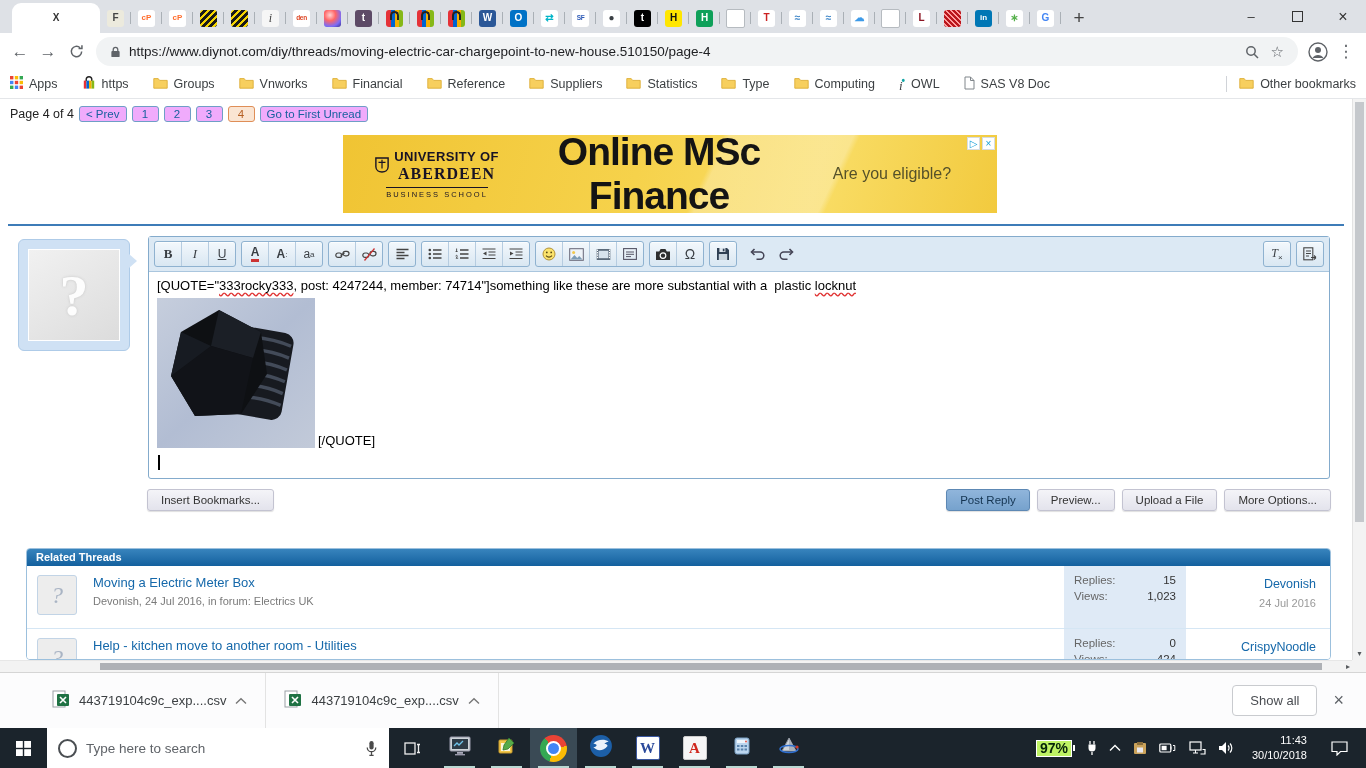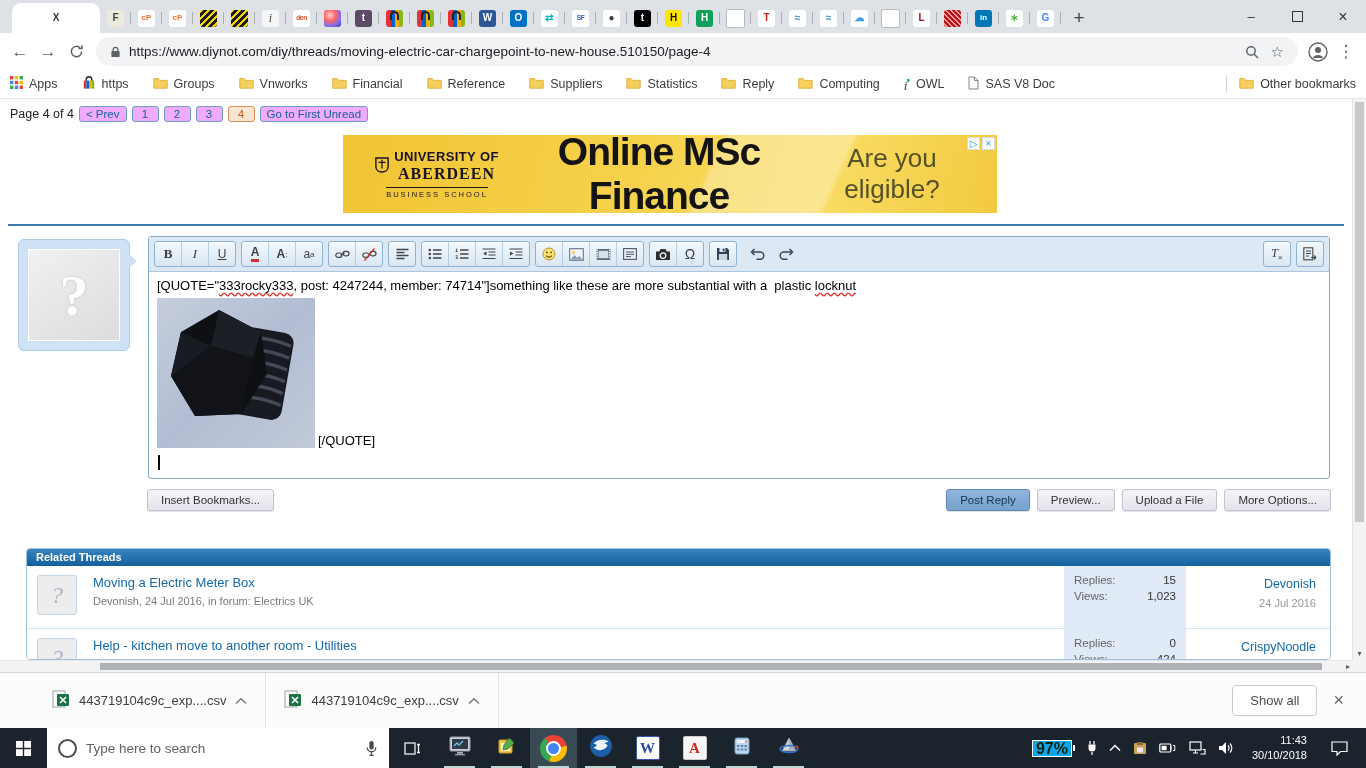--- a/index.html
+++ b/index.html
@@ -53,21 +53,21 @@
   .ad{position:absolute;left:343px;top:36px;width:654px;height:78px;display:flex;align-items:center;padding:0 10px;box-sizing:border-box;
     background:linear-gradient(105deg,#f0c433,#f6d24b 45%,#f9dd66 72%,#f2ca3e),#f5cf45}
   .ad::before{content:'';position:absolute;inset:0;
     background:linear-gradient(115deg,transparent 55%,rgba(255,255,255,.28) 56% 74%,transparent 75%)}
   .ad-logo{width:168px;text-align:center;color:#181325;position:relative;z-index:1}
   .abl-row{display:flex;align-items:center;justify-content:center;gap:5px}
   .abl1{font-size:13px;font-weight:bold;letter-spacing:.4px}
   .abl2{font-size:16px;font-weight:bold;font-family:"Liberation Serif",serif;letter-spacing:1px;line-height:1}
   .abl3{font-size:7.5px;letter-spacing:2px;border-top:1px solid #181325;margin-top:3px;padding-top:2px;display:inline-block}
   .ad-head{flex:1;text-align:center;font-size:39px;font-weight:600;color:#141414;letter-spacing:-1px;position:relative;z-index:1}
-  .ad-tag{width:190px;font-size:26px;color:#55512a;text-align:center;position:relative;z-index:1}
+  .ad-tag{width:190px;font-size:16px;color:#55512a;text-align:center;position:relative;z-index:1}
   .ad-badges{position:absolute;top:2px;right:2px;display:flex;gap:2px;z-index:2}
   .ad-badge{width:13px;height:13px;background:#fff;color:#19a0d8;font-size:10px;display:flex;align-items:center;justify-content:center;border:1px solid #d6dde2;box-sizing:border-box}
   .divider{position:absolute;left:8px;top:125px;width:1336px;height:2px;background:#3e7cb8}
   
   .ed-avatar{position:absolute;left:18px;top:140px;width:112px;height:112px;background:#cfe1f4;border:1px solid #aecbe8;border-radius:6px;
     display:flex;align-items:center;justify-content:center;box-sizing:border-box}
   .ed-avatar::after{content:'';position:absolute;right:-8px;top:14px;border-top:7px solid transparent;border-bottom:7px solid transparent;border-left:8px solid #cfe1f4}
   .ed-avatar-inner{width:90px;height:90px;background:linear-gradient(145deg,#f1f1f1,#dcdcdc);border:1px solid #fff;
     display:flex;align-items:center;justify-content:center}
   .ed-avatar-inner span{font-family:"Liberation Serif",serif;font-size:58px;font-weight:bold;color:#fdfdfd;text-shadow:0 0 3px #c6c6c6}
@@ -136,21 +136,21 @@
   .tb-search{width:342px;background:#fff;display:flex;align-items:center;gap:9px;padding:0 11px;box-sizing:border-box}
   .cort{width:15px;height:15px;border:2px solid #4a4e52;border-radius:50%;flex:none}
   .tb-search-text{font-size:13.5px;color:#5f6368;white-space:nowrap}
   .tb-mic{margin-left:auto;display:flex}
   .tb-slot{width:47px;display:flex;align-items:center;justify-content:center;position:relative}
   .tb-slot.open::after{content:'';position:absolute;bottom:0;left:8px;right:8px;height:2px;background:#b9d8d2}
   .tb-slot.active{background:#3a4a55}
   #tb-apps{display:flex}
   .tb-tray{margin-left:auto;display:flex;align-items:center;gap:12px;padding-right:4px}
   .batt{display:flex;align-items:center}
-  .batt-badge{background:#0ea5e9;border:1px solid #fff;color:#06230a;font-size:16px;font-weight:bold;padding:0 3px;height:15px;line-height:15px}
+  .batt-badge{background:#bef264;border:1px solid #fff;color:#06230a;font-size:14px;font-weight:bold;padding:0 3px;height:15px;line-height:15px}
   .batt-tip{width:2px;height:6px;background:#fff;margin-left:1px}
   .clock{text-align:right;font-size:11px;line-height:1.35;margin:0 6px}
   .tray-ico{display:flex;align-items:center;justify-content:center}
   .action-ico{margin:0 14px 0 6px;display:flex;align-items:center}
   .winico{width:24px;height:24px;display:flex;align-items:center;justify-content:center;border-radius:2px;box-sizing:border-box}
   .chrome-o{width:27px;height:27px;border-radius:50%;display:flex;align-items:center;justify-content:center;
     background:conic-gradient(from -40deg,#ea4335 0 33%,#fbbc05 0 66%,#34a853 0 100%)}
   .chrome-c{width:11px;height:11px;border-radius:50%;background:#4285f4;border:2.5px solid #fff}
   a{cursor:pointer}
 </style>
@@ -354,21 +354,21 @@
         <span>Suppliers</span>
       </div><div class="bm-item">
         <span class="bm-ico"><svg width="15" height="12" viewBox="0 0 15 12">
               <path d="M0.8 1.6h4.4l1.4 1.8h7.6v7.8H0.8z" fill="#f7cf5e" stroke="#dcae35" stroke-width="0.9"></path>
             </svg></span>
         <span>Statistics</span>
       </div><div class="bm-item">
         <span class="bm-ico"><svg width="15" height="12" viewBox="0 0 15 12">
               <path d="M0.8 1.6h4.4l1.4 1.8h7.6v7.8H0.8z" fill="#f7cf5e" stroke="#dcae35" stroke-width="0.9"></path>
             </svg></span>
-        <span>Reply</span>
+        <span>Type</span>
       </div><div class="bm-item">
         <span class="bm-ico"><svg width="15" height="12" viewBox="0 0 15 12">
               <path d="M0.8 1.6h4.4l1.4 1.8h7.6v7.8H0.8z" fill="#f7cf5e" stroke="#dcae35" stroke-width="0.9"></path>
             </svg></span>
         <span>Computing</span>
       </div><div class="bm-item">
         <span class="bm-ico"><span class="owl-wrap"><i>i</i><b>•</b></span></span>
         <span>OWL</span>
       </div><div class="bm-item">
         <span class="bm-ico"><svg width="11" height="14" viewBox="0 0 11 14">

